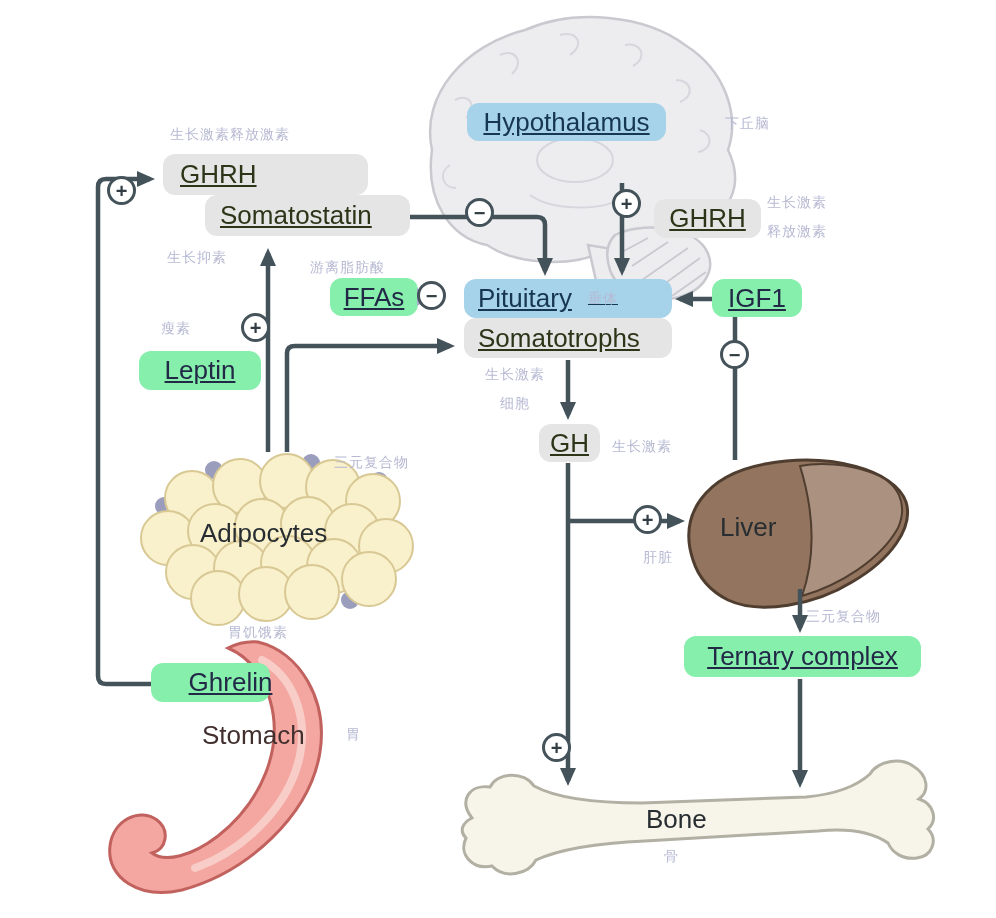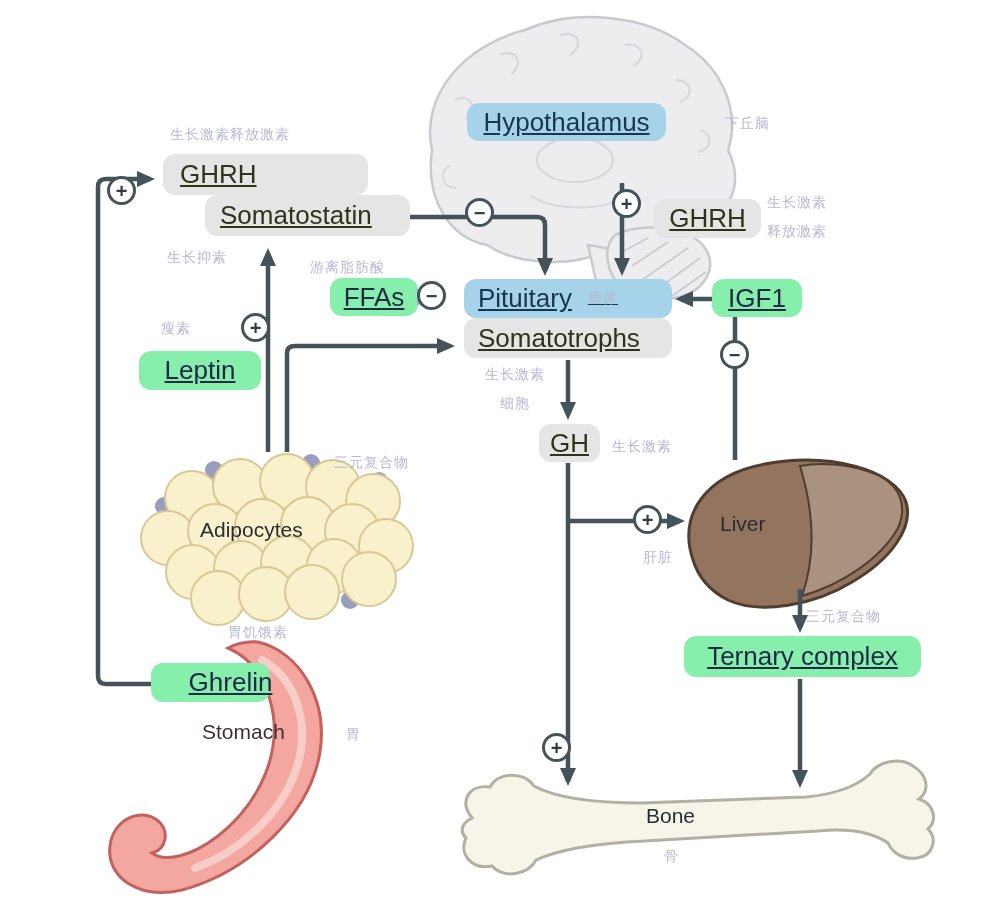--- a/index.html
+++ b/index.html
@@ -6,21 +6,21 @@
   .stage{position:relative;width:996px;height:918px;background:#ffffff;overflow:hidden;
          font-family:"Liberation Sans","DejaVu Sans",sans-serif;}
   .layer{position:absolute;left:0;top:0;width:996px;height:918px;}
   .box{position:absolute;box-sizing:border-box;display:flex;align-items:center;justify-content:center;
        font-size:26px;z-index:2;border-radius:12px;white-space:nowrap;text-decoration:underline;}
   .box.alignleft{justify-content:flex-start;}
   .green{background:#e5e5e5;color:#2d3519;}
   .blue{background:#a6d3e9;color:#17364f;}
   .purple{background:#86efac;color:#222947;}
   .zh{position:absolute;color:#b6b9d2;font-size:14px;letter-spacing:1px;z-index:2;white-space:nowrap;line-height:29px;}
-  .plain{position:absolute;color:#272d31;font-size:21px;z-index:2;white-space:nowrap;}
+  .plain{position:absolute;color:#272d31;font-size:26px;z-index:2;white-space:nowrap;}
   .sign{position:absolute;width:29px;height:29px;box-sizing:border-box;border:3px solid #44525a;border-radius:50%;
         background:#fff;display:flex;align-items:center;justify-content:center;
         font-size:20px;font-weight:bold;color:#313c43;z-index:4;line-height:1;}
   .bubble-tail-right::after{content:"";position:absolute;right:-14px;top:10px;
         border-top:9px solid transparent;border-bottom:9px solid transparent;border-left:15px solid #a9aecd;}
   .bubble-tail-right2::after{content:"";position:absolute;right:-16px;top:22px;
         border-top:10px solid transparent;border-bottom:10px solid transparent;border-left:17px solid #a9aecd;}
   .twoLine{display:flex;flex-direction:column;align-items:flex-start;justify-content:center;}
   .centerCol{text-align:center;}
 </style>

